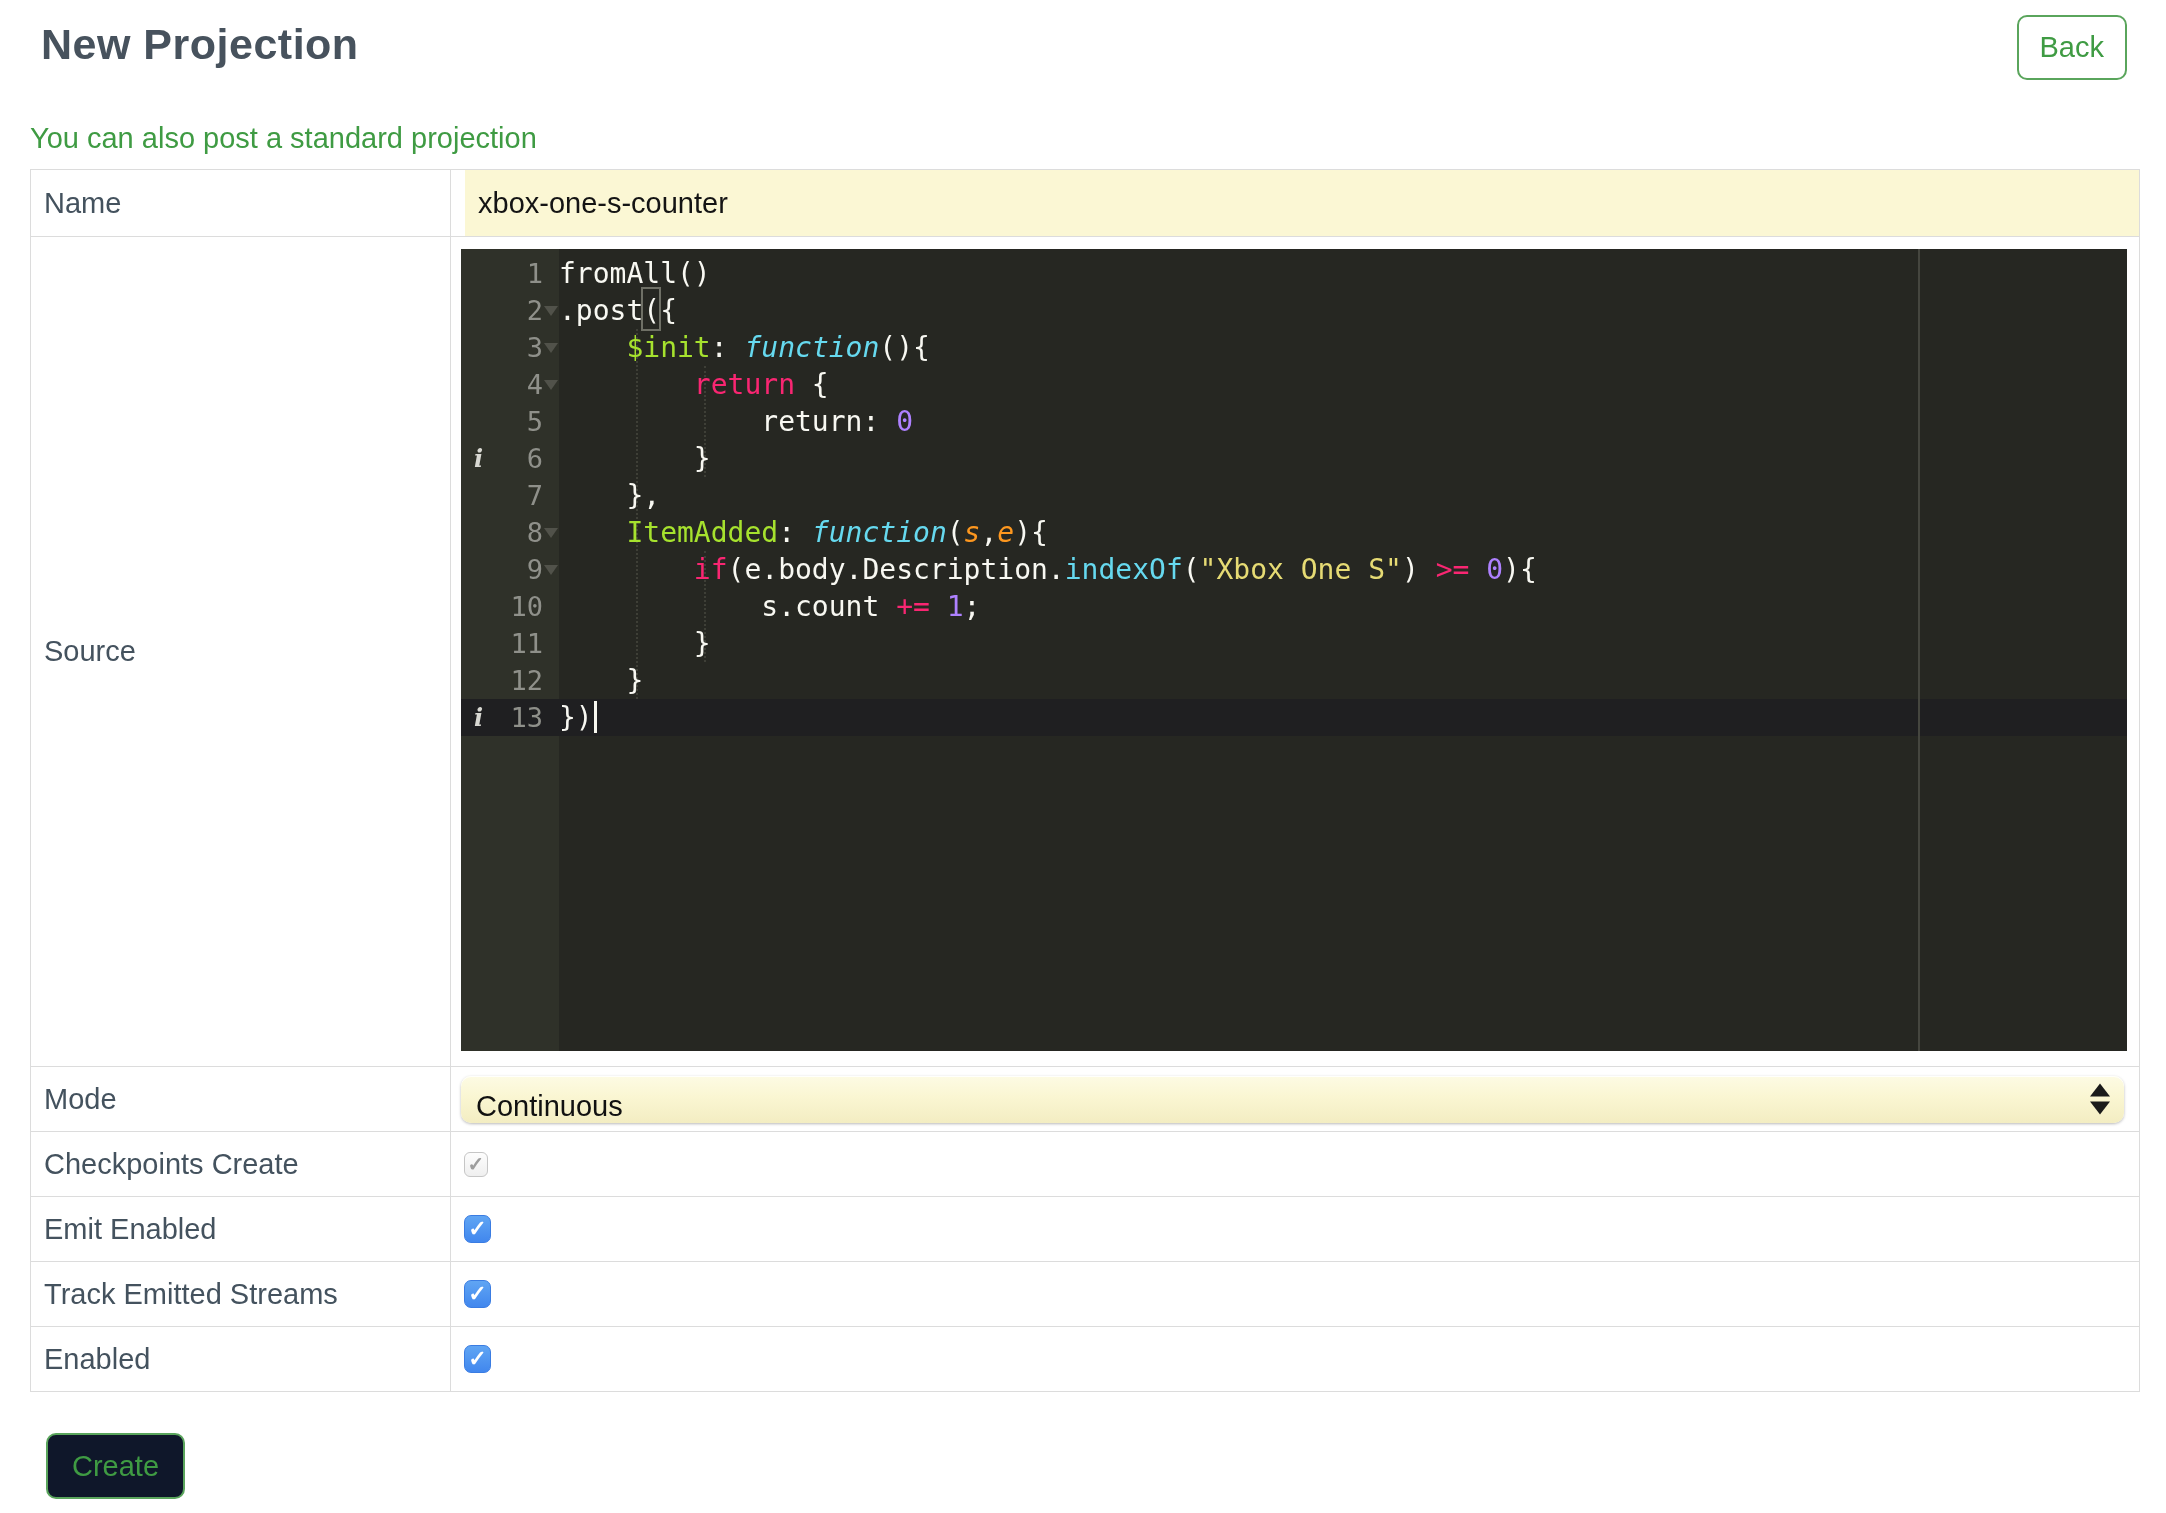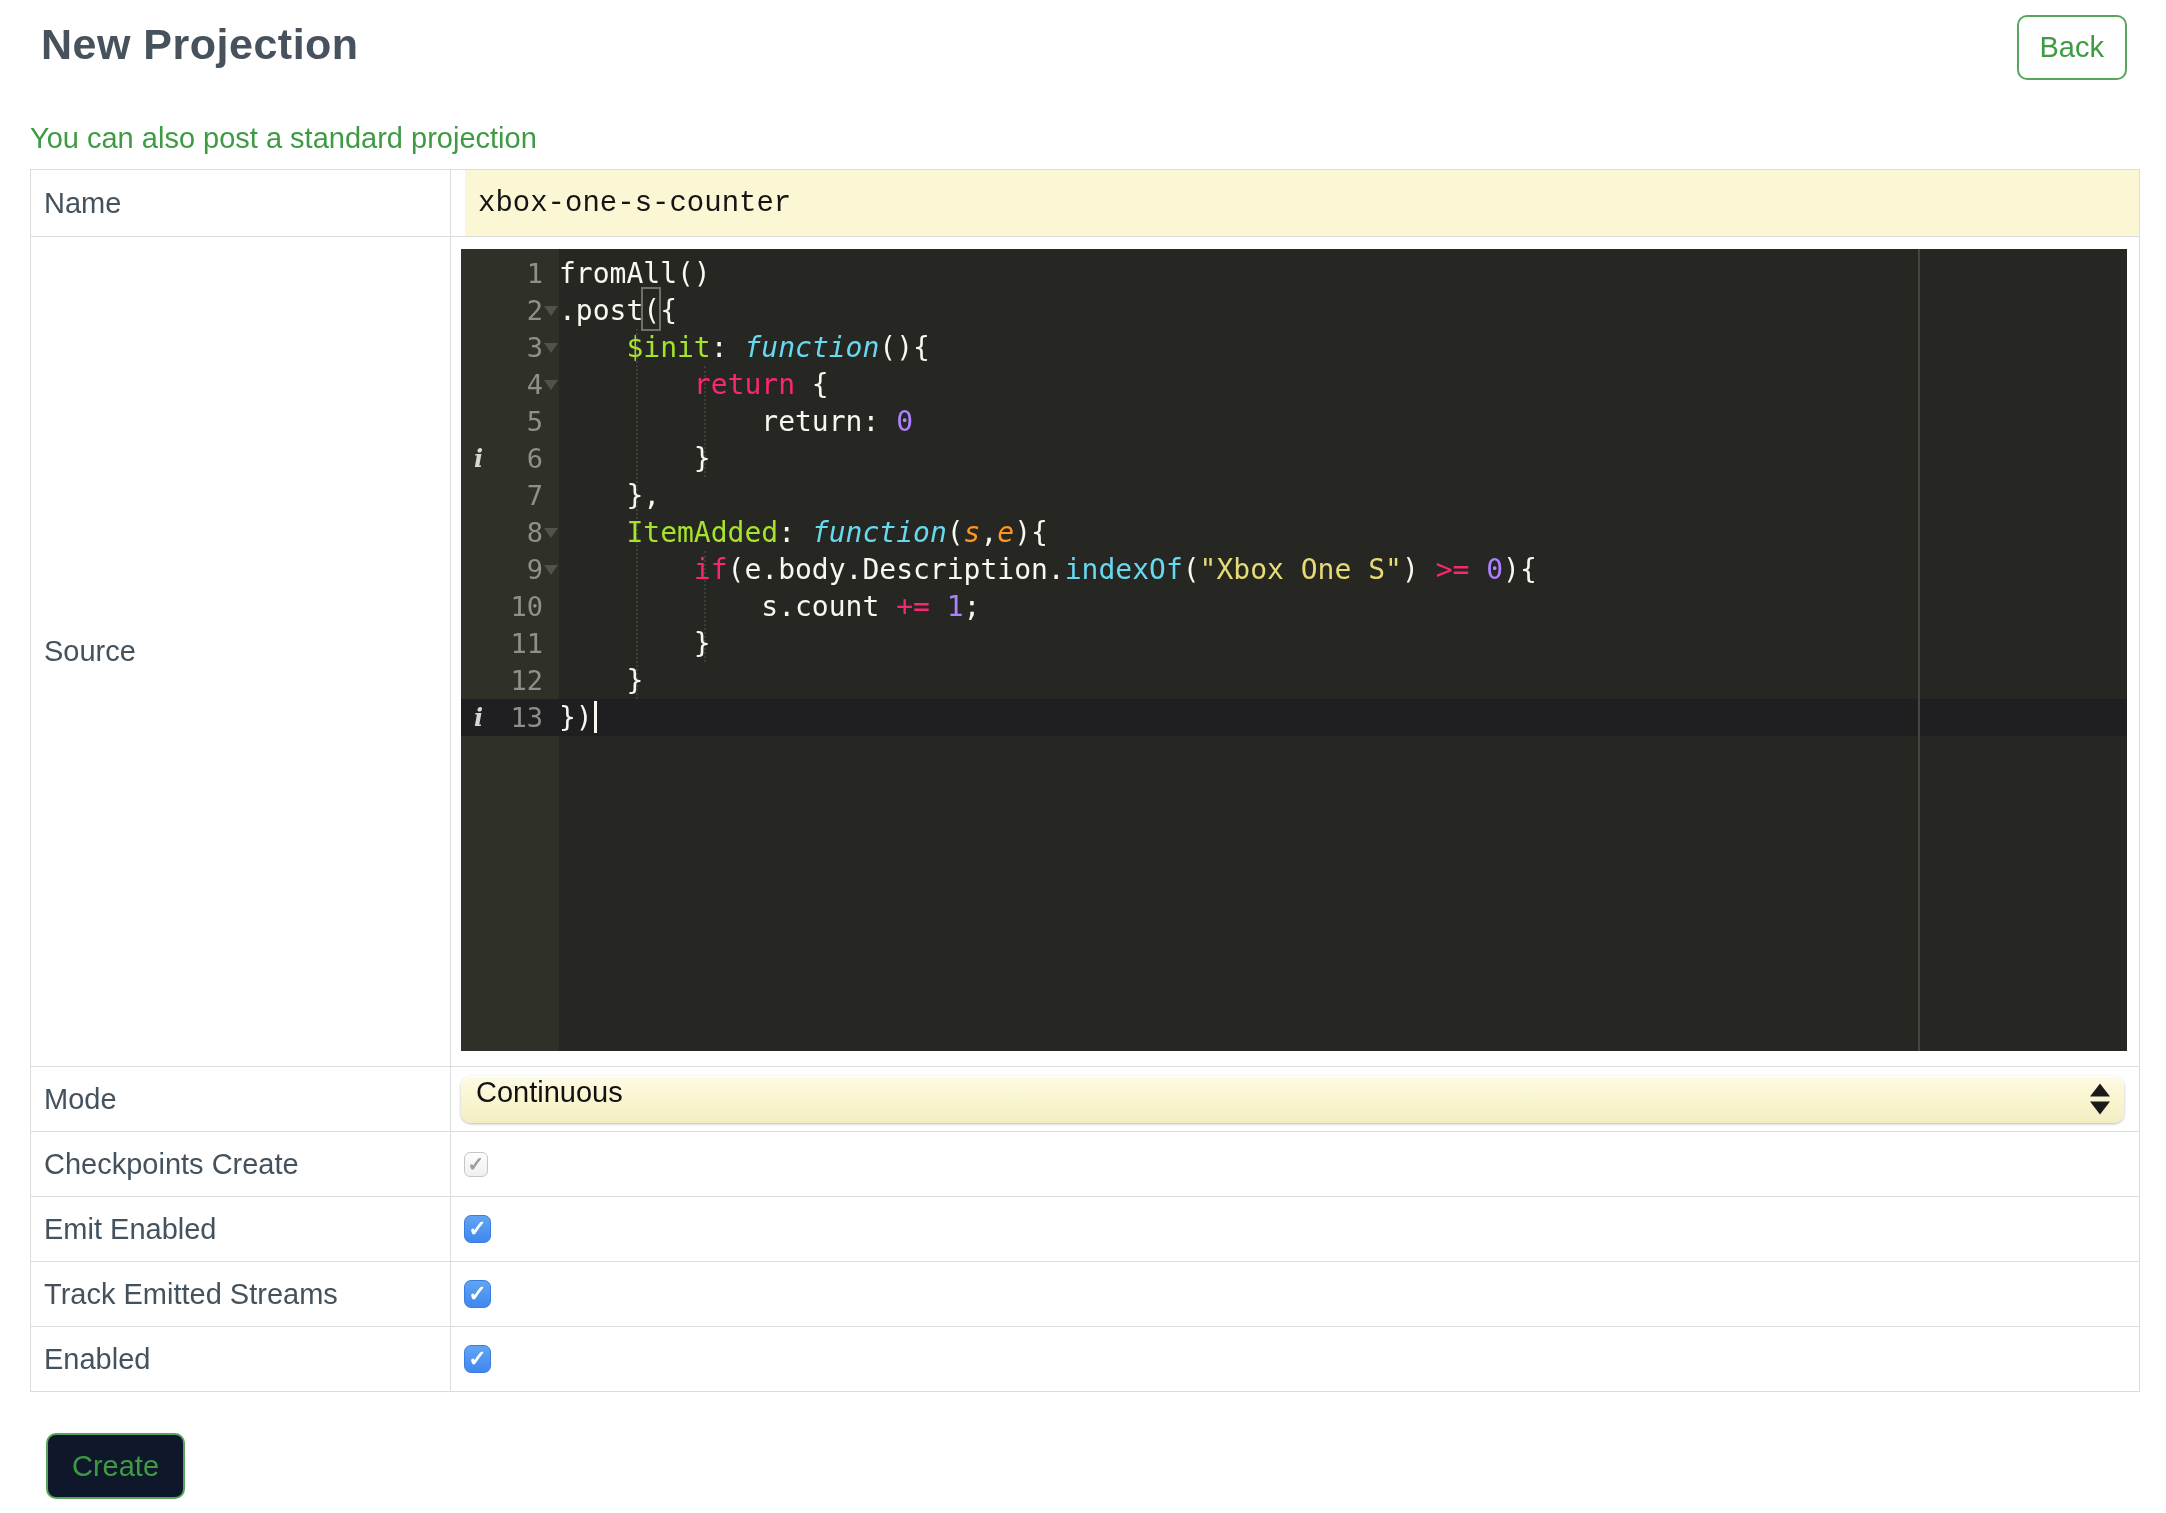--- a/index.html
+++ b/index.html
@@ -26,27 +26,27 @@
                  display:flex; align-items:center; padding-left:13px;
                  font-size:29px; color:#44525e; background:#ffffff; }
   .fcell-value { flex:1; display:flex; align-items:center; position:relative; }
   .row-sm  { height:65px; }
   .row-name { height:66px;gap:14px; }
   .row-source { height:830px; }
   .row-source .fcell-label { align-items:center; }
 
   .name-input { width:100%; height:100%; border:none; outline:none; background:#fbf7d4;
                 font-size:29px; color:#141414; padding-left:13px;
-                font-family:Liberation Mono, monospace; }
+                font-family:Liberation Sans, sans-serif; }
 
   
   .mode-select { margin-left:10px; width:1663px; height:47px; border-radius:10px;
                  background:linear-gradient(180deg,#fdfbe4 0%,#faf6d2 45%,#f3edc2 100%);
                  box-shadow:0 1px 3px rgba(0,0,0,0.28), inset 0 1px 0 rgba(255,255,255,0.85);
-                 display:flex; align-items:flex-start; position:relative; cursor:pointer; }
+                 display:flex; align-items:flex-end; position:relative; cursor:pointer; }
   .mode-select .sel-text { padding-left:15px; font-size:29px; color:#111111; }
   .sel-arrows { position:absolute; right:14px; top:50%; transform:translateY(-50%);
                 display:flex; flex-direction:column; align-items:center; gap:5px; }
   .sel-arrows .up    { width:0; height:0; border-left:10px solid transparent;
                        border-right:10px solid transparent; border-bottom:13px solid #1b1b1b; }
   .sel-arrows .down  { width:0; height:0; border-left:10px solid transparent;
                        border-right:10px solid transparent; border-top:13px solid #1b1b1b; }
 
   
   .checkbox { margin-left:13px; border-radius:7px; display:flex; align-items:center;

